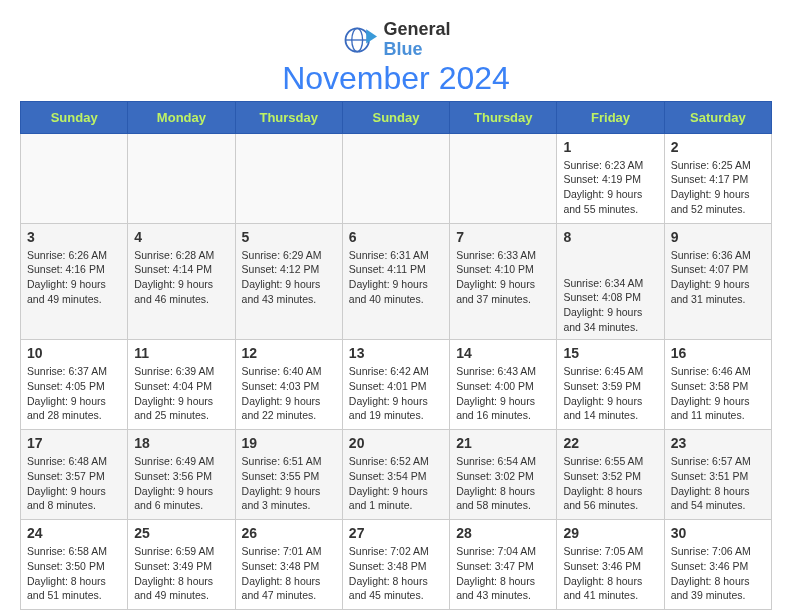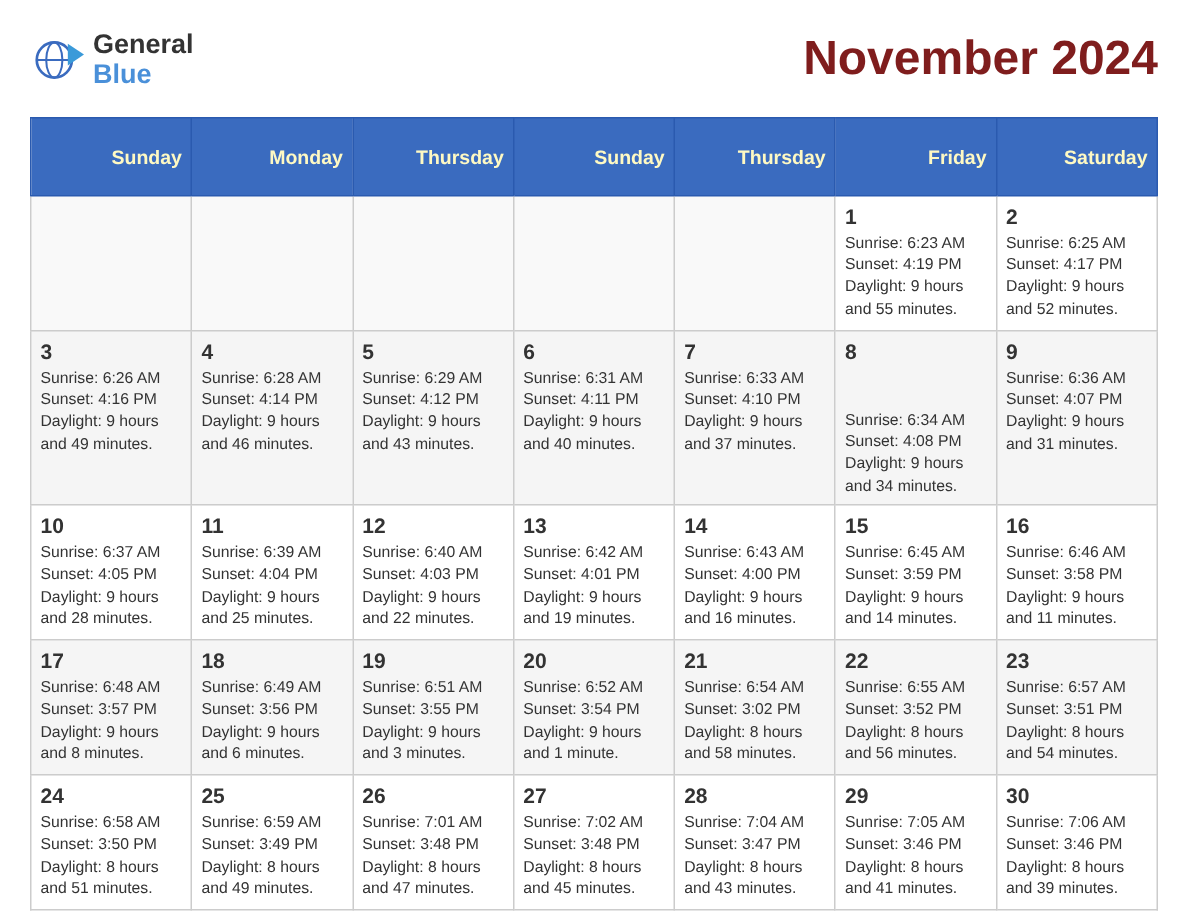--- a/index.html
+++ b/index.html
@@ -6,22 +6,23 @@
     body {
       font-family: Arial, sans-serif;
       background: #fff;
       width: 792px;
       min-height: 612px;
       padding: 20px;
     }
     .header {
       display: flex;
       justify-content: space-between;
-      align-items: flex-start;
-      margin-bottom: 18px;
+      align-items: center;
+      margin-bottom: 4px;
+      flex-direction: column;
     }
     .logo {
       display: flex;
       align-items: center;
       gap: 6px;
     }
     .logo-text {
       display: flex;
       flex-direction: column;
       line-height: 1.1;
@@ -38,39 +39,39 @@
     }
     .logo-icon {
       width: 36px;
       height: 36px;
     }
     .title-block {
       text-align: right;
     }
     .title-block .month-year {
       font-size: 32px;
-      color: #7f1d1d;
-      font-weight: 700;
+      color: #3b82f6;
+      font-weight: 400;
     }
     .title-block .location {
       font-size: 16px;
       color: #555;
     }
     table {
       width: 100%;
       border-collapse: collapse;
       table-layout: fixed;
     }
     thead th {
       background-color: #3a6bbf;
-      color: #fef9c3;
+      color: #bef264;
       font-size: 13px;
       font-weight: bold;
-      padding: 18px 6px;
-      text-align: right;
+      padding: 8px 6px;
+      text-align: center;
       border: 1px solid #2a5aaf;
     }
     td {
       vertical-align: top;
       border: 1px solid #ccc;
       padding: 5px 6px;
       font-size: 11px;
       color: #333;
       height: 90px;
       background: #fff;

